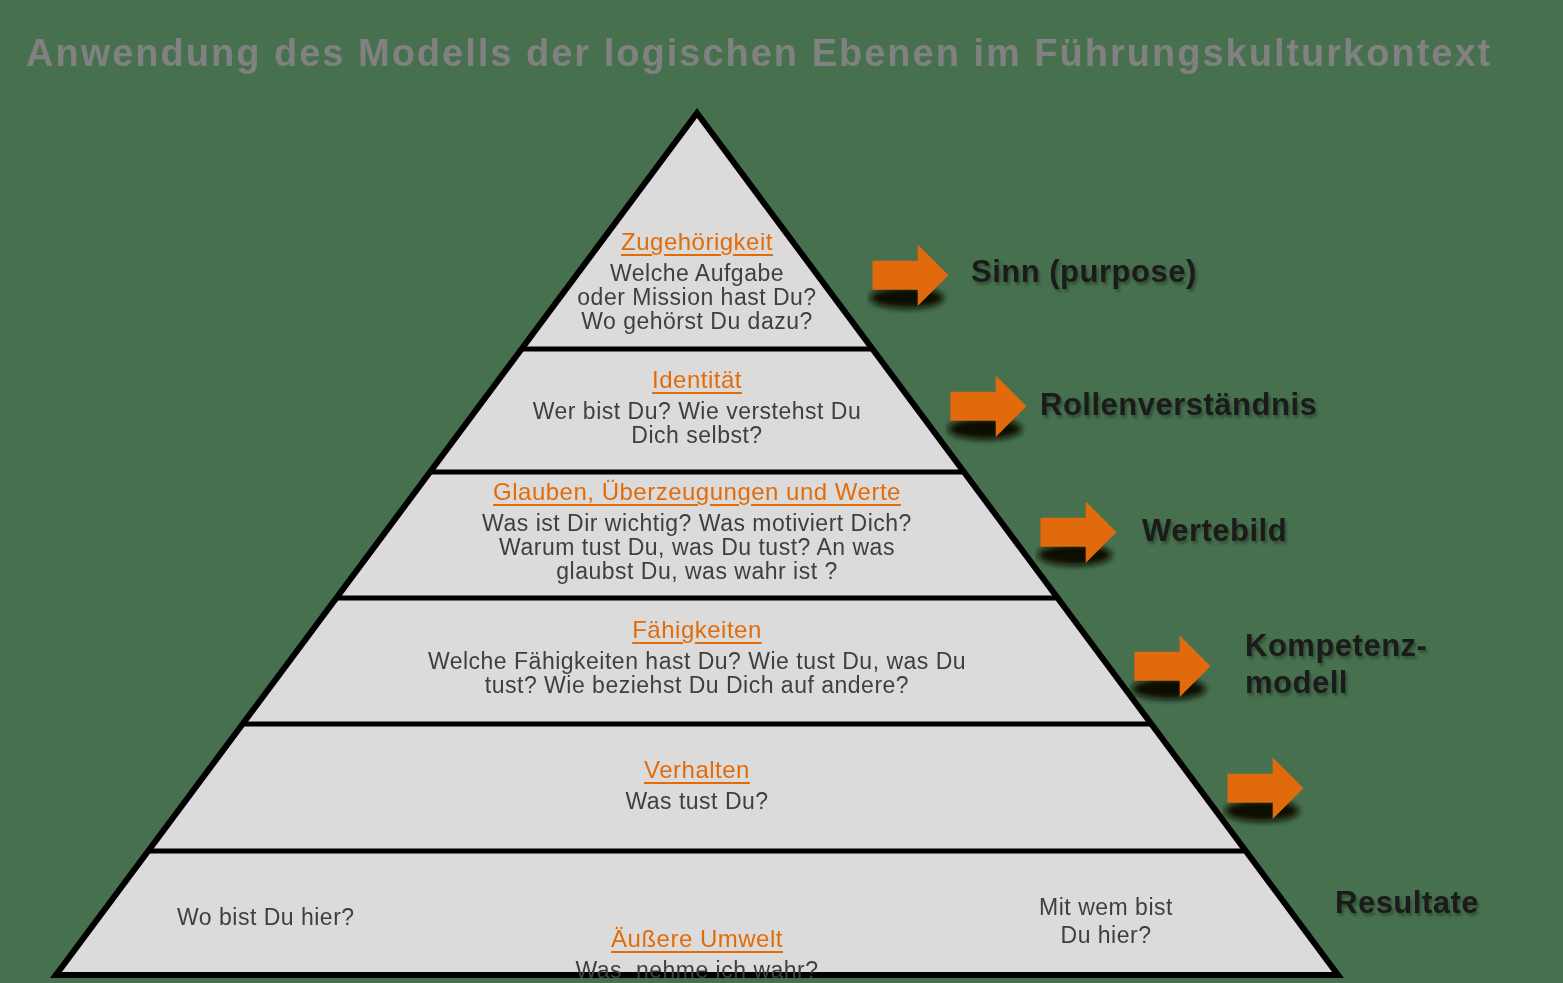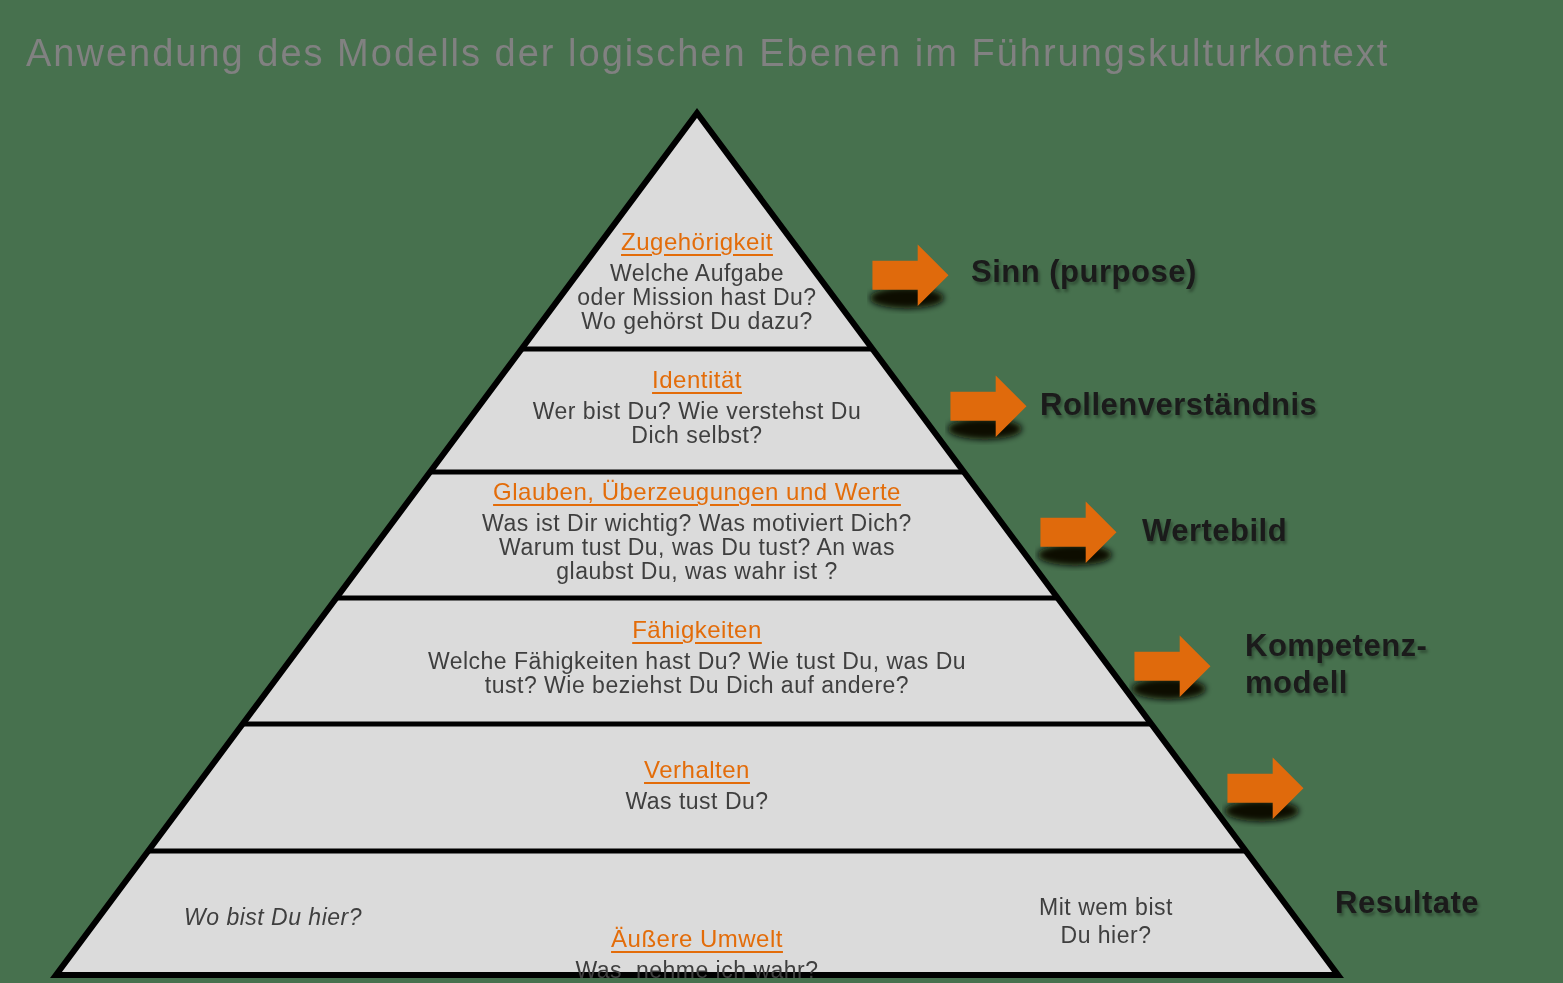--- a/index.html
+++ b/index.html
@@ -5,21 +5,21 @@
   html,body { margin:0; padding:0; }
   .stage {
     position:relative;
     width:1563px; height:983px;
     background:#47714e;
     overflow:hidden;
     font-family:"Liberation Sans", sans-serif;
   }
   .title {
     position:absolute; left:26px; top:32px;
-    font-size:38px; font-weight:400;
+    font-size:38px; font-weight:700;
     letter-spacing:2px;
     color:#818181;
     white-space:nowrap;
   }
   .pyramid-svg { position:absolute; left:0; top:0; }
   .level {
     position:absolute; left:697px;
     transform:translateX(-50%);
     text-align:center;
   }
@@ -62,21 +62,21 @@
   .t3 { left:1142px; top:512px; }
   .t4 { left:1245px; top:627px; }
   .t5 { left:1313px; top:749px; }
   .t6 { left:1335px; top:884px; }
   .lv1 { top:228px; width:360px; }
   .lv2 { top:366px; width:500px; }
   .lv3 { top:478px; width:620px; }
   .lv4 { top:616px; width:740px; }
   .lv5 { top:756px; width:520px; }
   .lv6 { top:925px; width:580px; }
-  .note-left  { left:184px; top:903px;font-style:italic; }
+  .note-left  { left:177px; top:903px; }
   .note-right { left:1106px; top:893px; transform:translateX(-50%); }
 </style>
 </head>
 <body>
 
 <div class="stage">
 
   <div class="title">Anwendung des Modells der logischen Ebenen im Führungskulturkontext</div>
 
   <svg class="pyramid-svg" width="1563" height="983" viewBox="0 0 1563 983">

